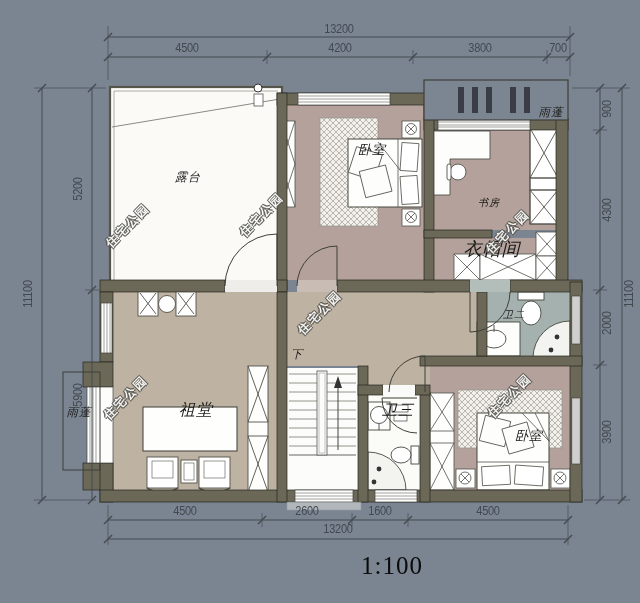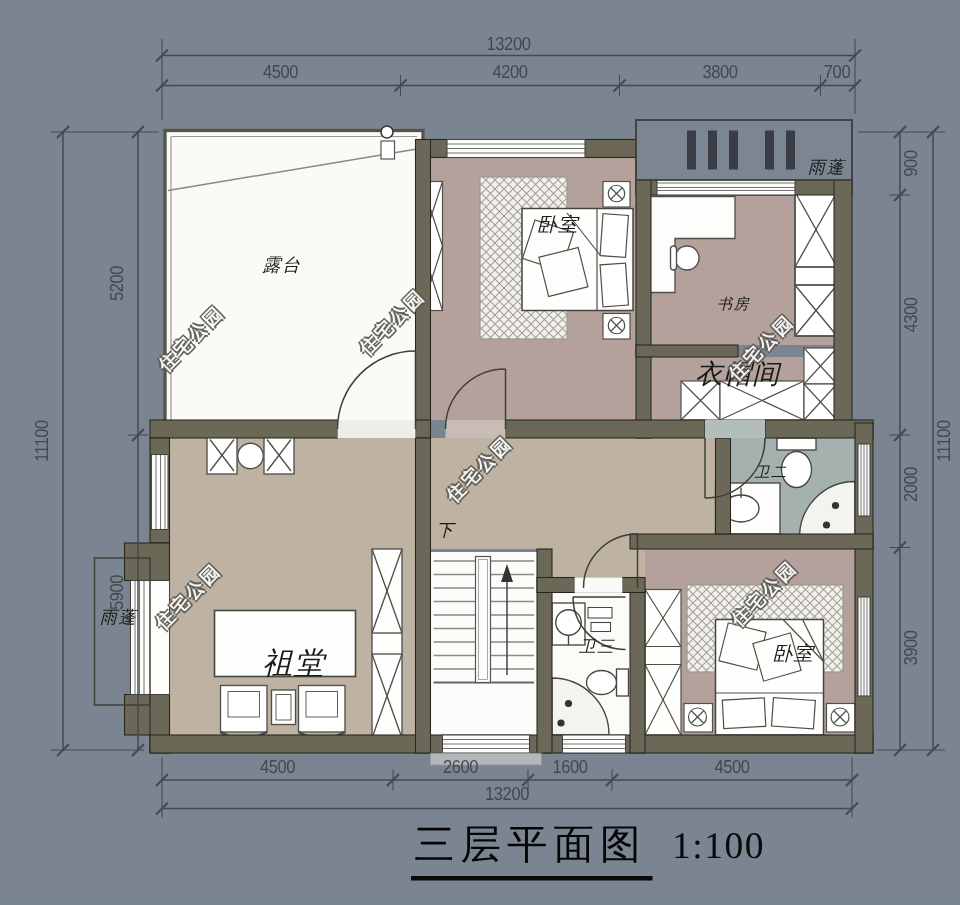--- a/index.html
+++ b/index.html
@@ -396,22 +396,22 @@
         <line x1="618" y1="504" x2="626" y2="496"></line>
     </g>
   </g>
 </svg>
 
 <span class="rlabel" style="left:188px;top:177px;font-size:12px">露台</span>
 <span class="rlabel" style="left:372px;top:150px;font-size:13px">卧室</span>
 <span class="rlabel" style="left:489px;top:203px;font-size:10px">书房</span>
 <span class="rlabel" style="left:492px;top:249px;font-size:18px">衣帽间</span>
 <span class="rlabel" style="left:514px;top:315px;font-size:10px">卫二</span>
-<span class="rlabel" style="left:196px;top:442px;font-size:20px">祖堂</span>
-<span class="rlabel" style="left:398px;top:431px;font-size:11px">卫三</span>
+<span class="rlabel" style="left:196px;top:410px;font-size:16px">祖堂</span>
+<span class="rlabel" style="left:398px;top:410px;font-size:15px">卫三</span>
 <span class="rlabel" style="left:529px;top:436px;font-size:13px">卧室</span>
 <span class="rlabel" style="left:297px;top:354px;font-size:11.5px">下</span>
 <span class="rlabel" style="left:551px;top:112px;font-size:11.5px">雨蓬</span>
 <span class="rlabel" style="left:79px;top:412px;font-size:11.5px">雨蓬</span>
 
 <span class="dim" style="left:339px;top:29px">13200</span>
 <span class="dim" style="left:187px;top:48px">4500</span>
 <span class="dim" style="left:340px;top:48px">4200</span>
 <span class="dim" style="left:480px;top:48px">3800</span>
 <span class="dim" style="left:558px;top:48px">700</span>
@@ -433,15 +433,14 @@
 <span class="dim v" style="left:629px;top:294px">11100</span>
 
 <span class="wm" style="left:128px;top:226px">住宅公园</span>
 <span class="wm" style="left:262px;top:215px">住宅公园</span>
 <span class="wm" style="left:320px;top:313px">住宅公园</span>
 <span class="wm" style="left:508px;top:232px">住宅公园</span>
 <span class="wm" style="left:510px;top:396px">住宅公园</span>
 <span class="wm" style="left:126px;top:398px">住宅公园</span>
 
 <div class="title-row">
-  <span class="title-main">三层平面图</span>
   <span class="title-scale">1:100</span>
 </div>
 
 </body></html>

